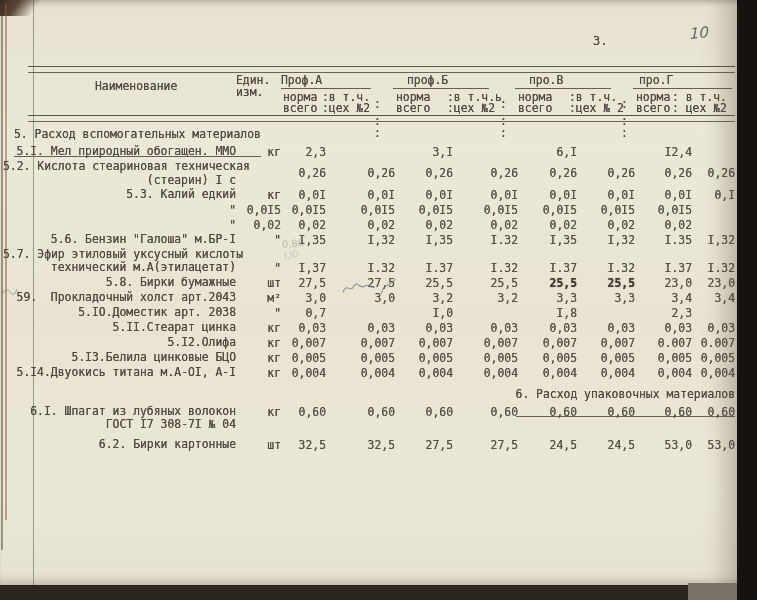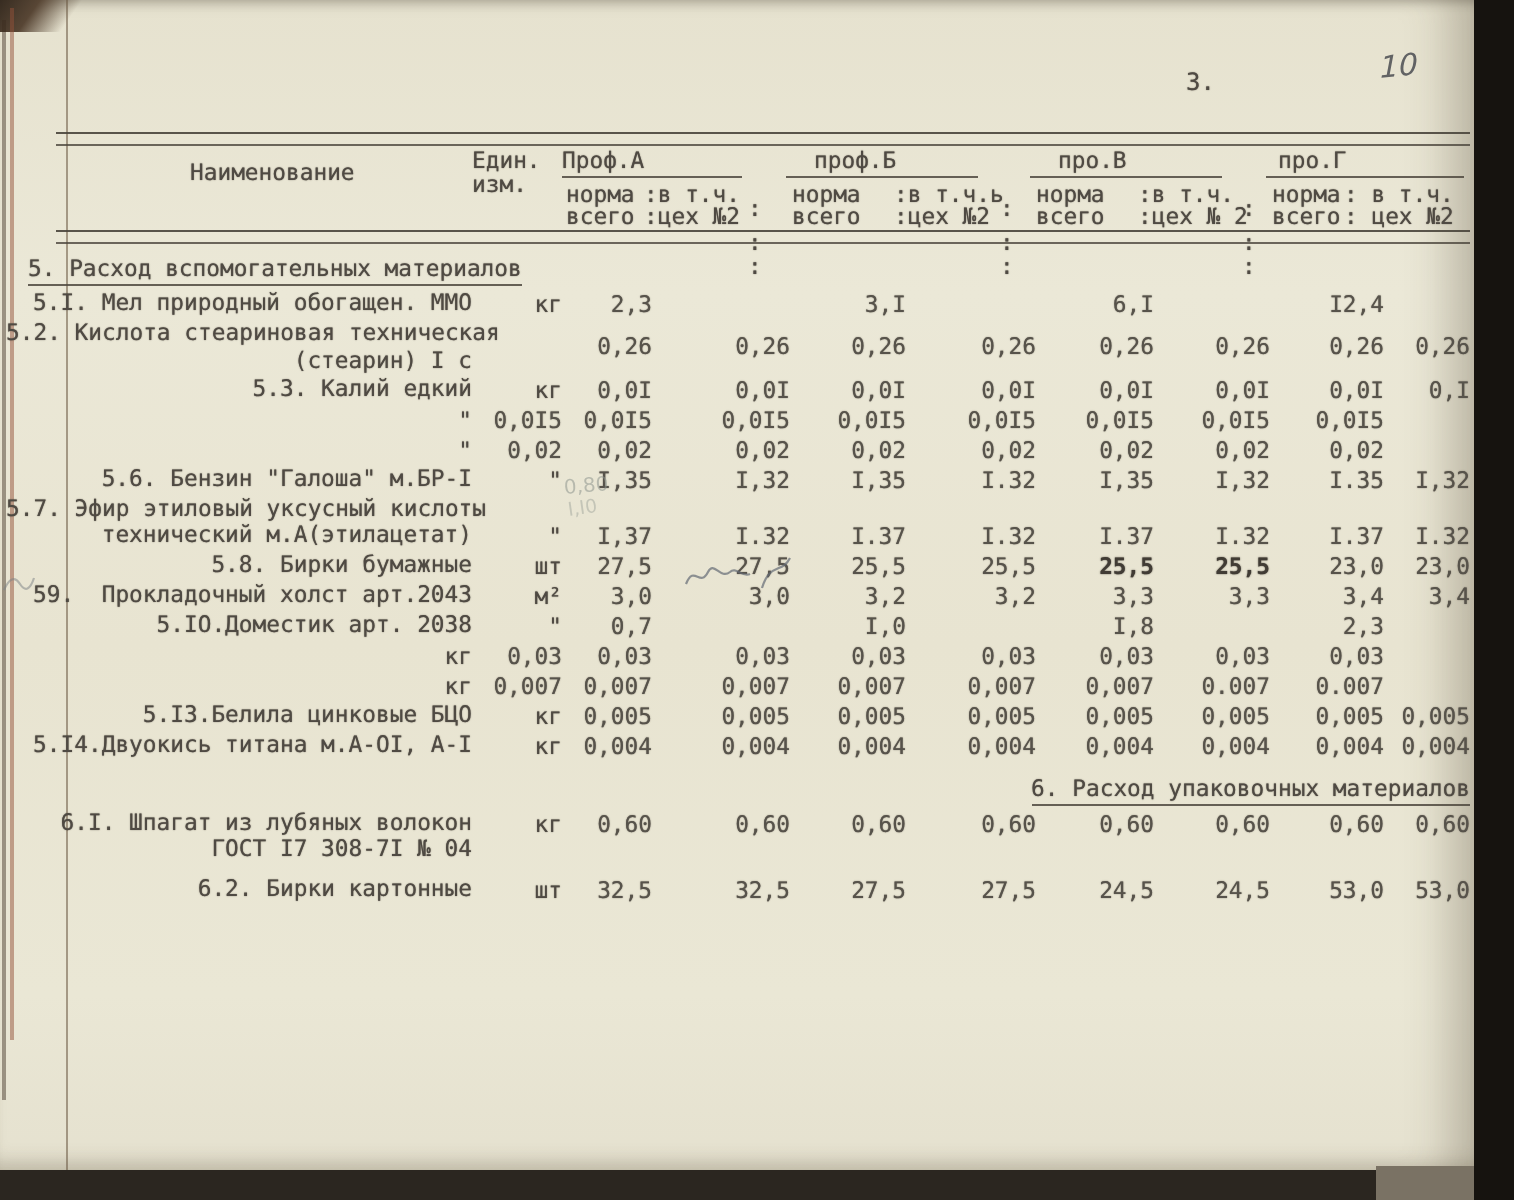--- a/index.html
+++ b/index.html
@@ -36,21 +36,21 @@
     border-top:1.6px solid rgba(74,69,60,.9);border-bottom:1.5px solid rgba(74,69,60,.8);}
   .rule1{top:66px;}
   .rule2{top:115px;}
 
   .grp-title{border-bottom:1.2px solid rgba(78,72,62,.85);padding-bottom:2px;}
   .colstack span{display:block;line-height:12px;}
   .colstack span:first-child{margin-bottom:5px;}
 
   .tbody{position:absolute;left:0;top:127px;width:735px;}
   .sec{min-height:15px;padding:1px 0 2px 14px;font-size:11.4px;line-height:13px;white-space:pre;}
-  .sec span{border-bottom:1.1px solid rgba(78,72,62,.85);padding-bottom:1px;}
+  .sec span{border-bottom:1.1px solid rgba(78,72,62,.85);padding-bottom:15px;}
   .row{display:grid;grid-template-columns:236px 45px 45px 69px 58px 65px 59px 58px 57px 43px;
     min-height:15px;font-size:11.4px;text-align:right;}
   .name{line-height:13.8px;white-space:pre;padding-left:3px;}
   .unit{line-height:15px;padding-left:2px;white-space:pre;}
   .val{line-height:15px;padding-left:3px;white-space:pre;color:#57534b;}
   .val.bold{font-weight:bold;color:#413c35;text-shadow:0 0 .8px rgba(60,54,46,.9);}
 
   .pencil{position:absolute;font-size:10px;color:#8f968f;font-family:"DejaVu Sans",sans-serif;}
   .scribble{position:absolute;}
 </style>
@@ -224,31 +224,33 @@
           <div class="val">0,7</div>
           <div class="val"></div>
           <div class="val">I,0</div>
           <div class="val"></div>
           <div class="val">I,8</div>
           <div class="val"></div>
           <div class="val">2,3</div>
           <div class="val"></div>
         </div>
         <div class="row">
-          <div class="unit">кг</div>
-          <div class="val">0,03</div>
-          <div class="val">0,03</div>
-          <div class="val">0,03</div>
-          <div class="val">0,03</div>
-          <div class="val">0,03</div>
-          <div class="val">0,03</div>
-          <div class="val">0,03</div>
-          <div class="val">0,03</div>
-        </div>
-        <div class="row">
+          <div class="name"><div>5.II.Стеарат цинка</div></div>
+          <div class="unit">кг</div>
+          <div class="val">0,03</div>
+          <div class="val">0,03</div>
+          <div class="val">0,03</div>
+          <div class="val">0,03</div>
+          <div class="val">0,03</div>
+          <div class="val">0,03</div>
+          <div class="val">0,03</div>
+          <div class="val">0,03</div>
+        </div>
+        <div class="row">
+          <div class="name"><div>5.I2.Олифа</div></div>
           <div class="unit">кг</div>
           <div class="val">0,007</div>
           <div class="val">0,007</div>
           <div class="val">0,007</div>
           <div class="val">0,007</div>
           <div class="val">0,007</div>
           <div class="val">0,007</div>
           <div class="val">0.007</div>
           <div class="val">0.007</div>
         </div>

